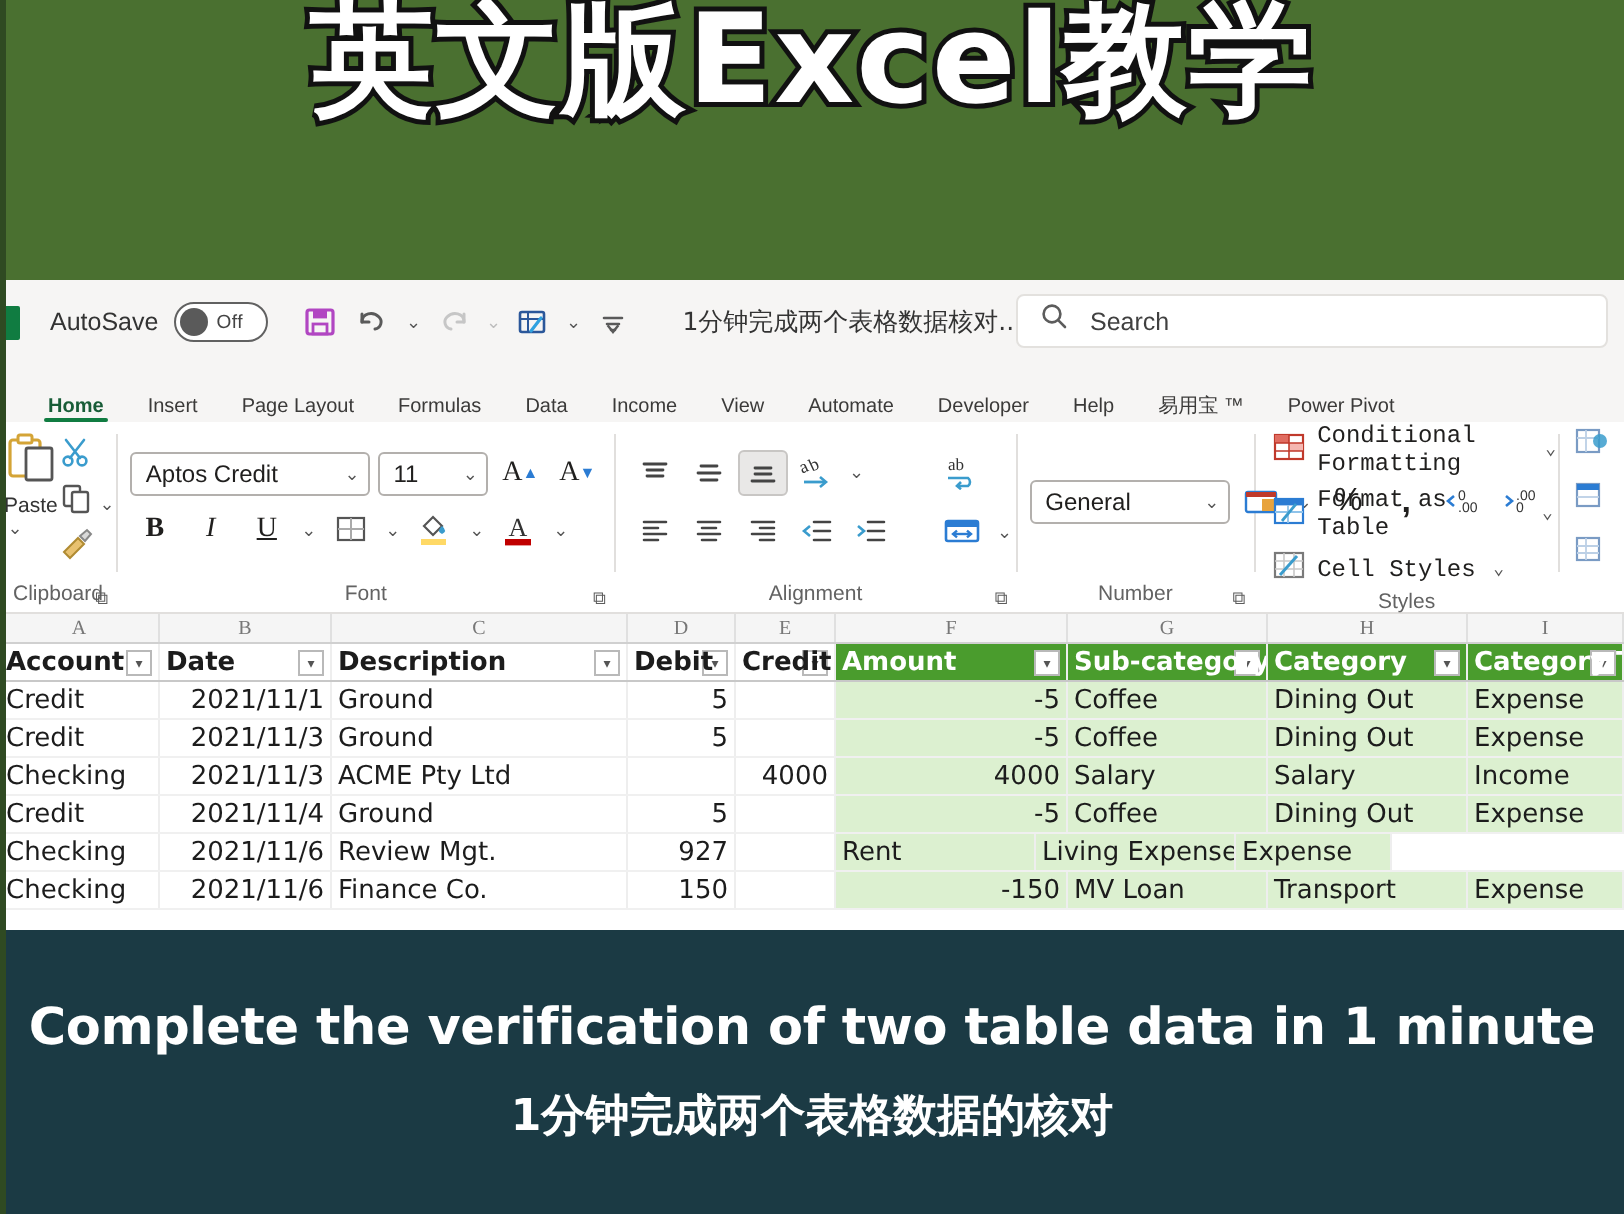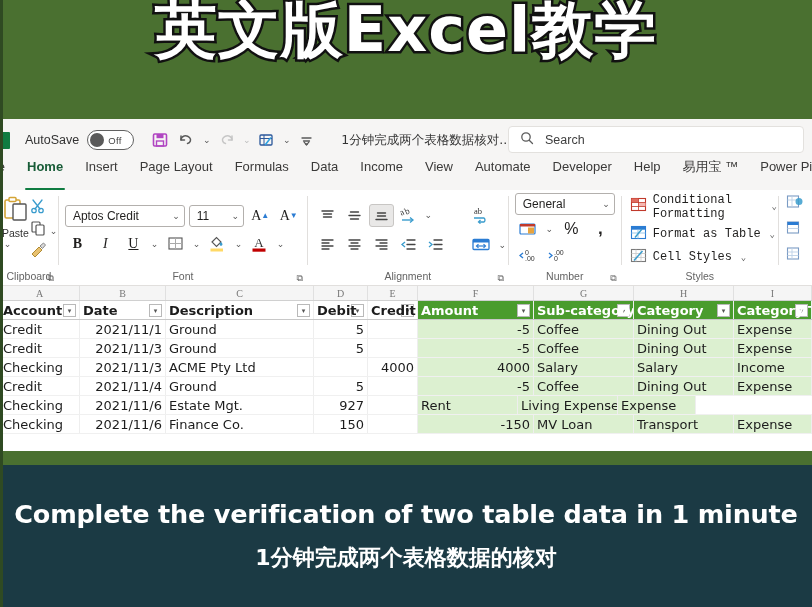--- a/index.html
+++ b/index.html
@@ -24,21 +24,21 @@
     color: #ffffff;
     letter-spacing: 1px;
     line-height: 1.15;
     -webkit-text-stroke: 5px #111;
     paint-order: stroke fill;
     white-space: nowrap;
   }
 
   
   .excel {
-    position: absolute; left: 0; top: 119px; width: 812px; height: 332px;
+    position: absolute; left: 0; top: 140px; width: 812px; height: 332px;
     background: #ffffff;
     overflow: hidden;
   }
 
   
   .titlebar {
     height: 42px; background: #f6f5f4;
     display: flex; align-items: center; position: relative;
   }
   .green-tab {
@@ -69,21 +69,21 @@
     display: flex; align-items: center; padding-left: 11px; gap: 11px;
   }
   .searchbox .ph { font-size: 12.5px; color: #404040; }
 
   
   .tabstrip {
     height: 29px; background: #f6f5f4; display: flex; align-items: flex-end;
     padding-left: 0px; position: relative;
   }
   .tab {
-    font-size: 13px; color: #3b3a39; padding: 0 11px 17px 11px;
+    font-size: 10px; color: #3b3a39; padding: 0 11px 2px 11px;
     white-space: nowrap; position: relative; line-height: 1;
   }
   .tab.first { padding-left: 0; margin-left: -8px; }
   .tab.active { color: #185c37; font-weight: bold; }
   .tab.active::after {
     content: ""; position: absolute; left: 9px; right: 9px; bottom: 0;
     height: 2.5px; background: #107c41; border-radius: 2px;
   }
 
   
@@ -129,21 +129,21 @@
   .aligngroup { width: 200px; }
   .ag-rows { display: flex; flex-direction: column; gap: 6px; padding: 0 7px; width: 100%; }
   .ag-row { display: flex; align-items: center; gap: 2px; }
   .iconbtn { width: 25px; height: 23px; display: flex; align-items: center; justify-content: center; }
   .iconbtn.sel { background: #e9e8e7; border: 1px solid #c8c6c4; border-radius: 3px; }
   .ag-divider { width: 1px; background: #e1dfdd; height: 48px; margin: 0 7px; align-self: center; }
   .ag-right { display: flex; flex-direction: column; gap: 7px; }
 
   
   .numgroup { width: 118px; }
-  .ng-rows { display: flex; flex-direction: column; gap: 3px; padding: 0 6px; width: 100%; justify-content: flex-end; }
+  .ng-rows { display: flex; flex-direction: row; gap: 3px; padding: 0 6px; width: 100%; }
   .ng-row { display: flex; align-items: center; gap: 4px; }
   .num-combo { width: 100px; height: 22px; }
 
   
   .stylesgroup { width: 170px; }
   .sg-rows { display: flex; flex-direction: column; gap: 4px; padding-left: 8px; width: 100%; font-family: Liberation Mono, monospace; }
   .sg-row { display: flex; align-items: center; gap: 6px; font-size: 12px; color: #201f1e; }
 
   
   .cellsgroup { width: 36px; }
@@ -686,21 +686,21 @@
       <div class="cell num" style="width:50px"></div>
       <div class="cell num green-b" style="width:116px">-5</div>
       <div class="cell green-b" style="width:100px">Coffee</div>
       <div class="cell green-b" style="width:100px">Dining Out</div>
       <div class="cell green-b" style="width:78px">Expense</div>
     </div>
 
     <div class="row data">
       <div class="cell" style="width:80px">Checking</div>
       <div class="cell num" style="width:86px">2021/11/6</div>
-      <div class="cell" style="width:148px">Estate Mgt.</div>
+      <div class="cell" style="width:148px">Review Mgt.</div>
       <div class="cell num" style="width:54px">927</div>
       <div class="cell num" style="width:50px"></div>
       <div class="cell green-b" style="width:100px">Rent</div>
       <div class="cell green-b" style="width:100px">Living Expenses</div>
       <div class="cell green-b" style="width:78px">Expense</div>
     </div>
 
     <div class="row data">
       <div class="cell" style="width:80px">Checking</div>
       <div class="cell num" style="width:86px">2021/11/6</div>

